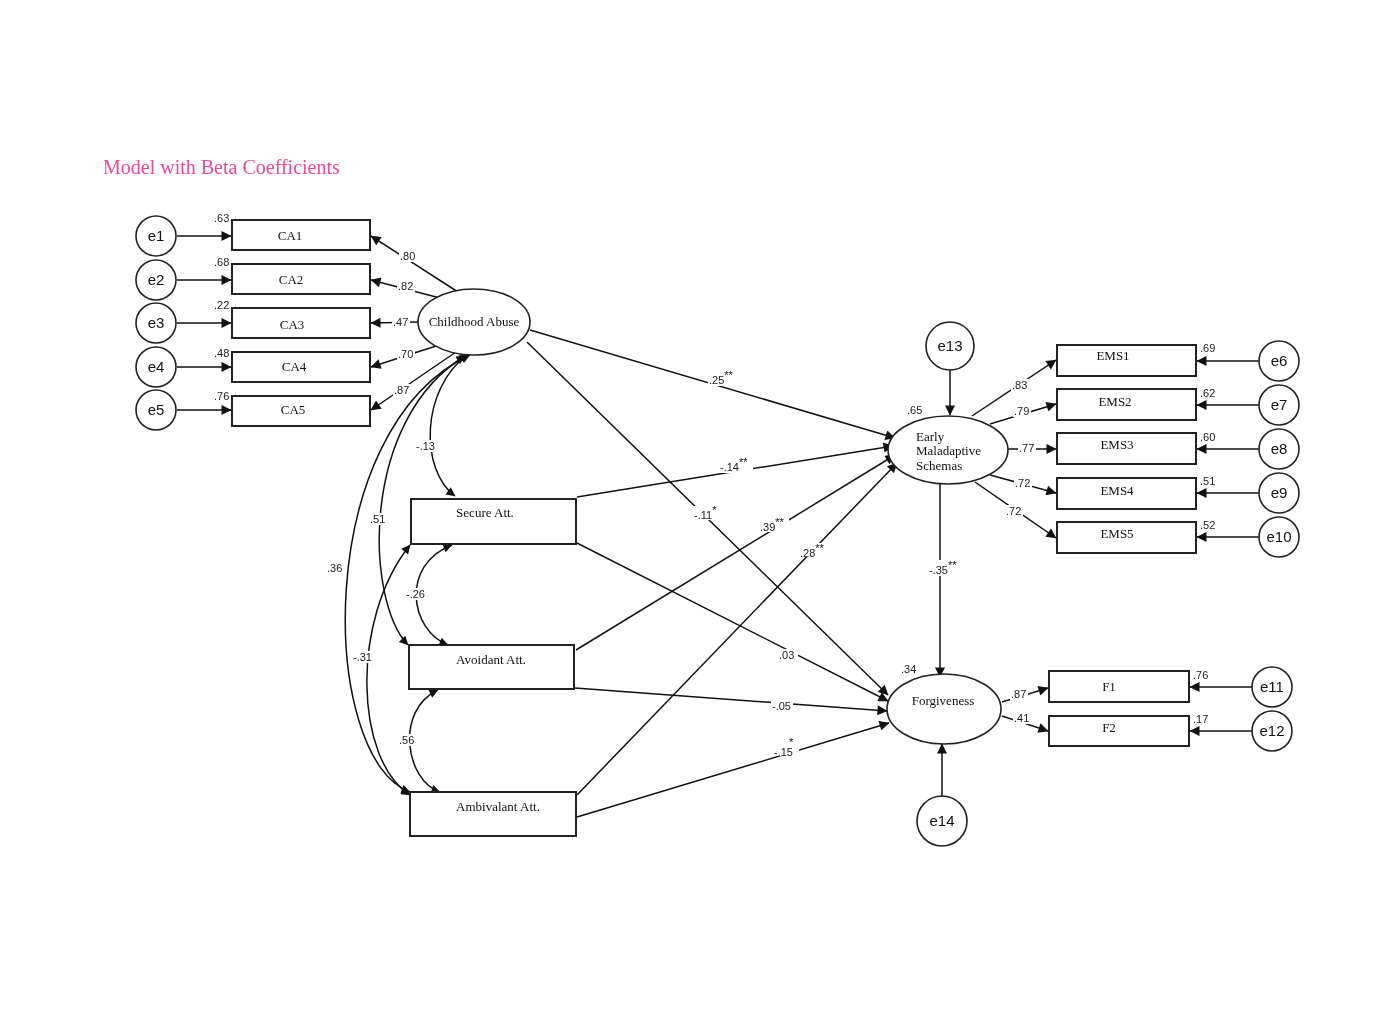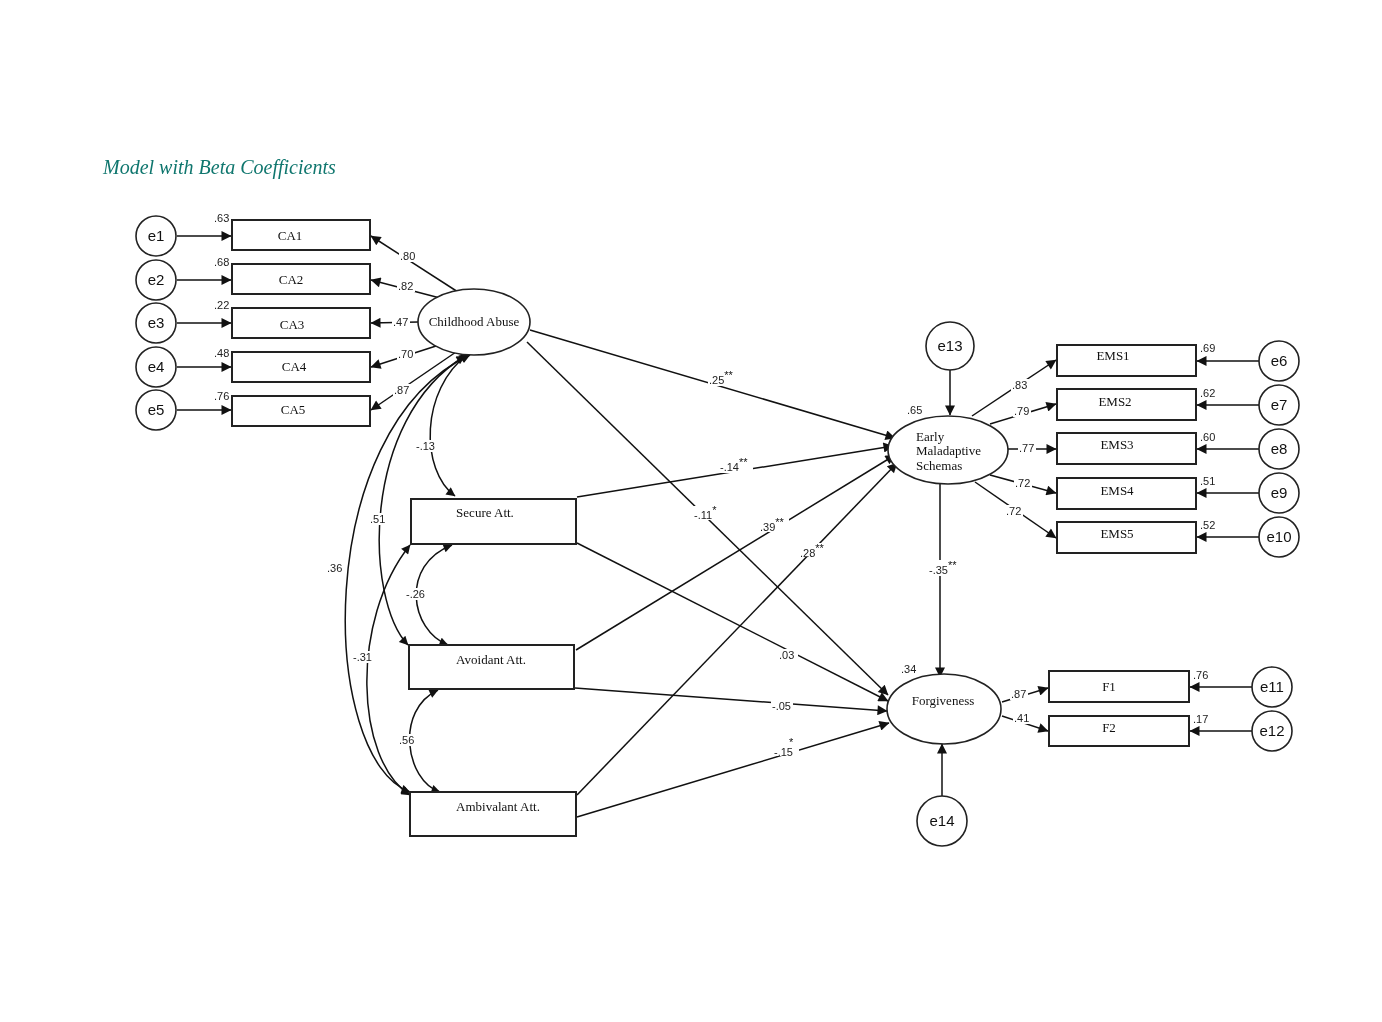--- a/index.html
+++ b/index.html
@@ -1,17 +1,17 @@
 <!DOCTYPE html>
 <html><head>
 <meta charset="utf-8">
 <style>
   html, body { margin:0; padding:0; background:#ffffff; }
   body { width:1382px; height:1022px; position:relative; overflow:hidden; }
-  #title { position:absolute; left:103px; top:156px; font-family:"Liberation Serif", serif; font-style:italic; font-size:20px; color:#0f766e; }
+  #title { position:absolute; left:103px; top:156px; font-family:"Liberation Serif", serif; font-size:20px; color:#ec4899; }
   svg { position:absolute; left:0; top:0; }
   .box { fill:#fff; stroke:#222; stroke-width:2; }
   .circ { fill:#fff; stroke:#222; stroke-width:1.6; }
   .ell { fill:#fff; stroke:#222; stroke-width:1.6; }
   .line { stroke:#111; stroke-width:1.5; fill:none; }
   .nodetxt { font-family:"Liberation Serif", serif; font-size:13px; fill:#111; }
   .errtxt { font-family:"Liberation Sans", sans-serif; font-size:15px; fill:#111; }
   .lbl { font-family:"Liberation Sans", sans-serif; font-size:11px; fill:#222; }
   .lblbg { fill:#fff; }
   .star { font-family:"Liberation Sans", sans-serif; font-size:11px; fill:#111; }

